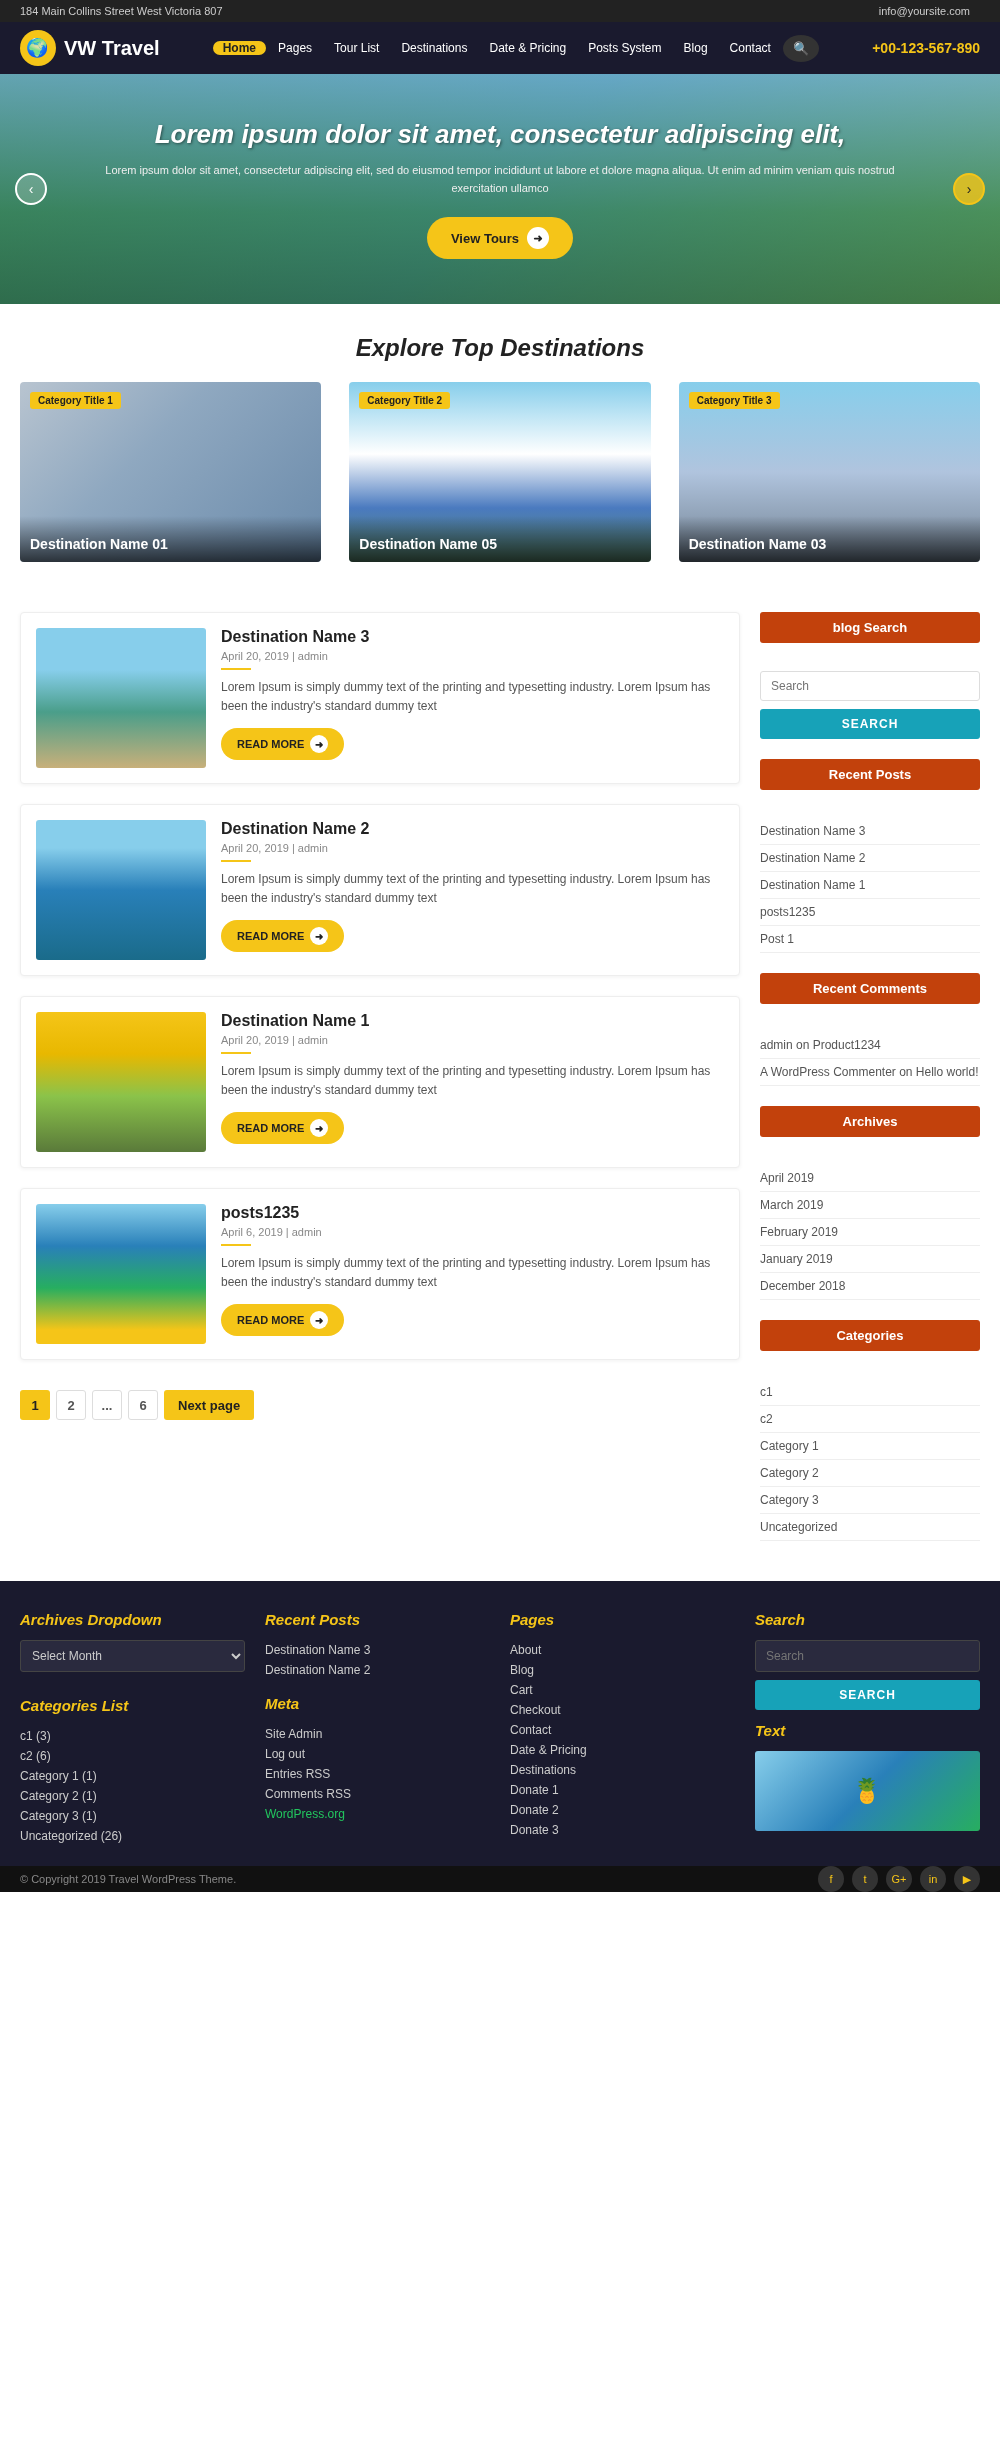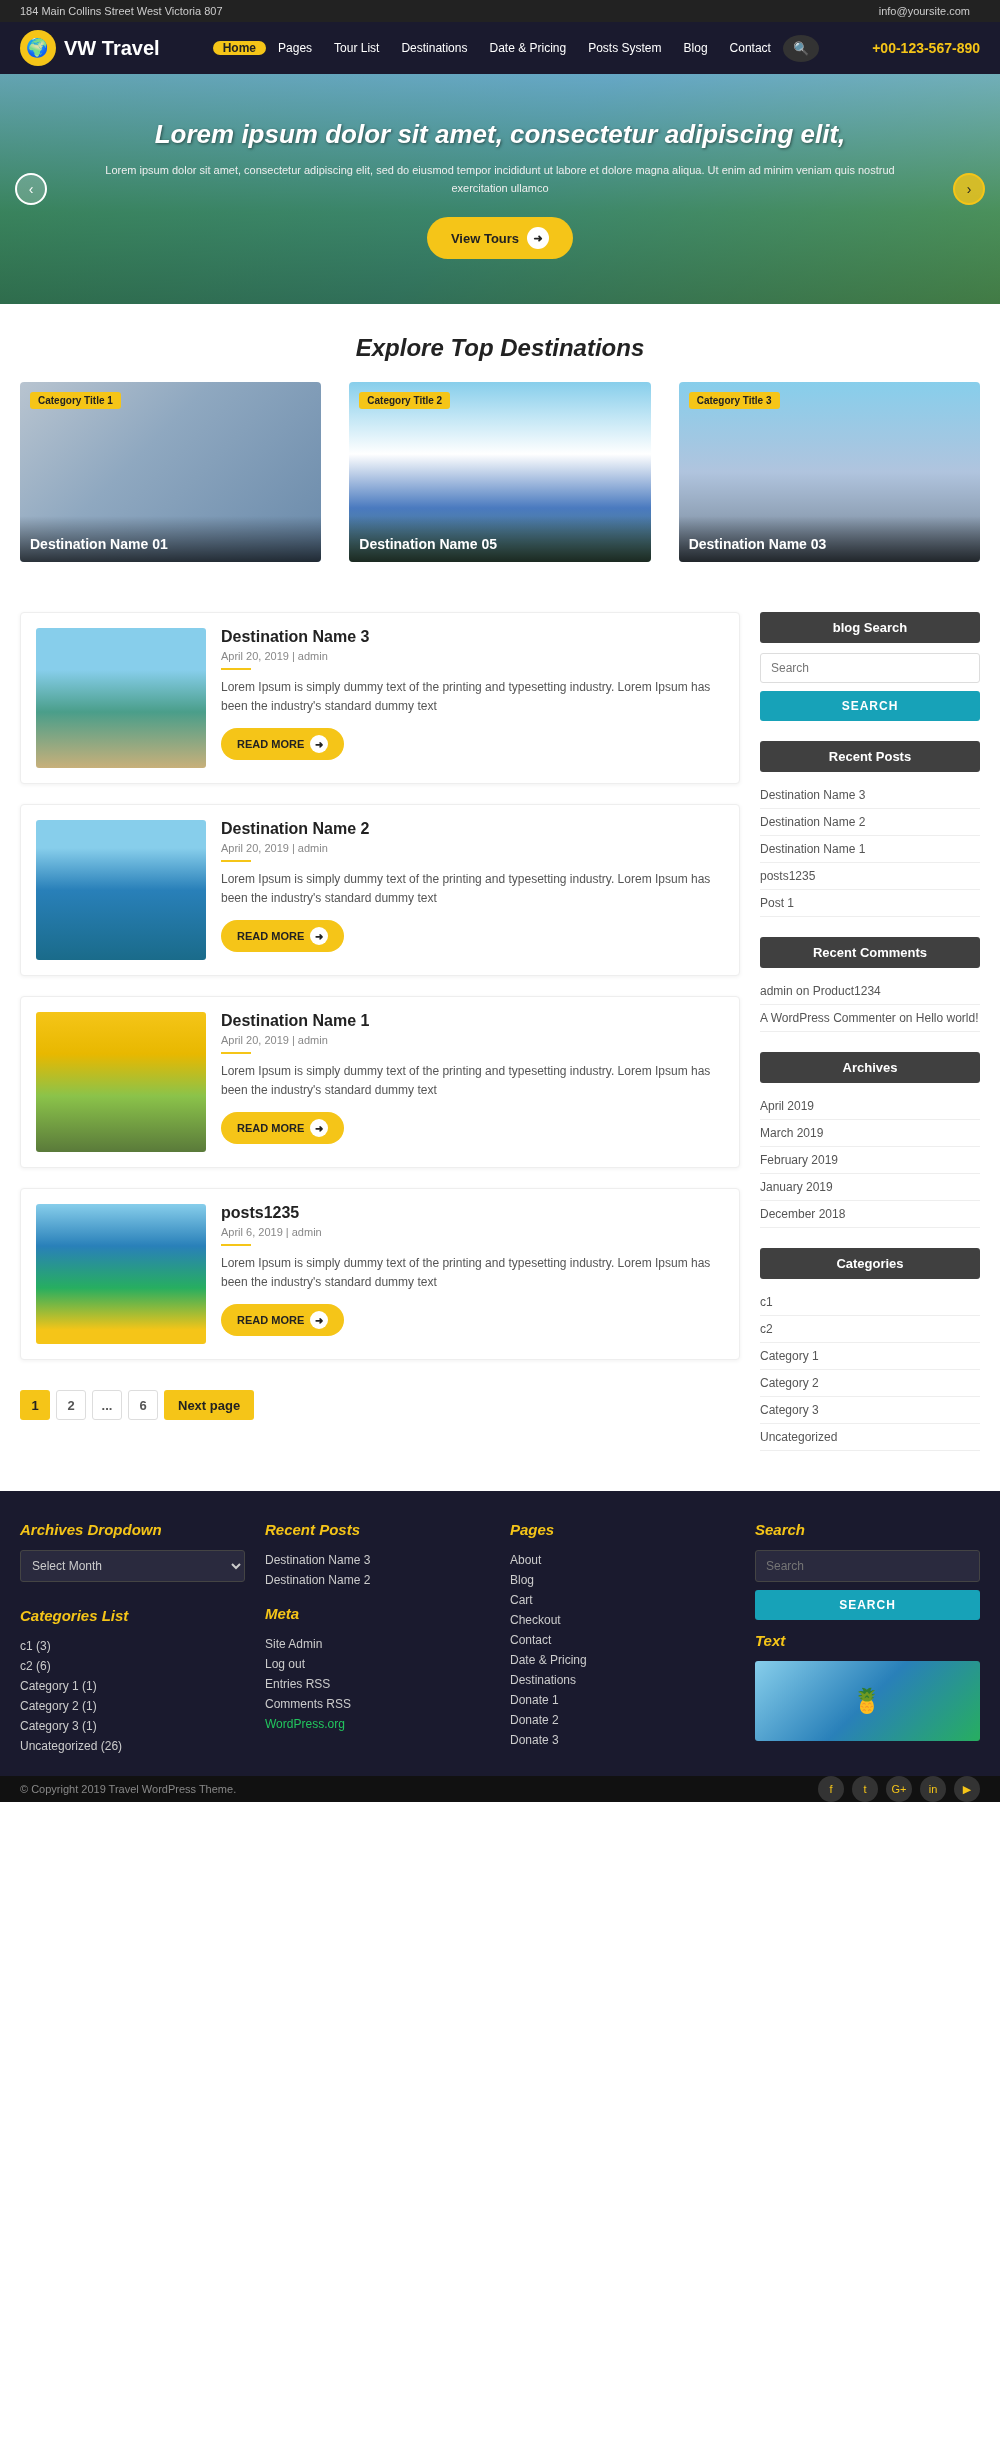--- a/index.html
+++ b/index.html
@@ -304,27 +304,27 @@
     }
     .page-btn.next {
       width: auto;
       padding: 0 14px;
       background: #f5c518;
     }
     
     
     .sidebar-widget { margin-bottom: 20px; }
     .widget-title {
-      background: #404040;
+      background: #c2410c;
       color: #fff;
       font-size: 13px;
       font-weight: bold;
       padding: 8px 22px;
       border-radius: 3px;
-      margin-bottom: 10px;
+      margin-bottom: 28px;
       text-align: center;
     }
     .search-widget input {
       width: 100%;
       border: 1px solid #ddd;
       padding: 7px 10px;
       font-size: 12px;
       border-radius: 3px;
       margin-bottom: 8px;
     }

